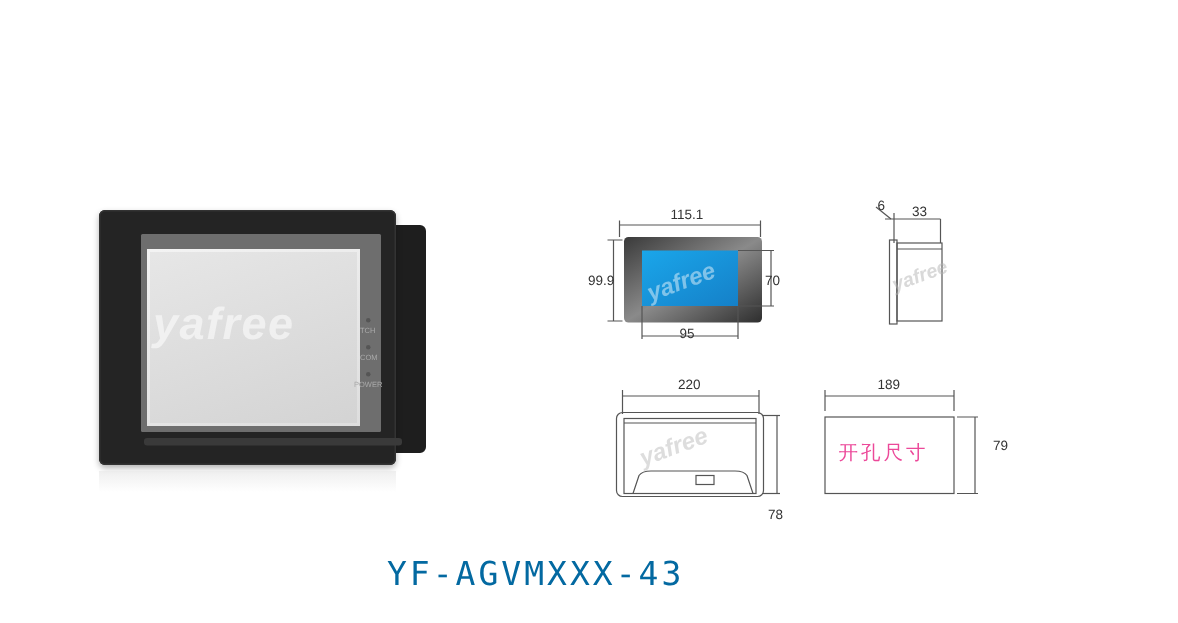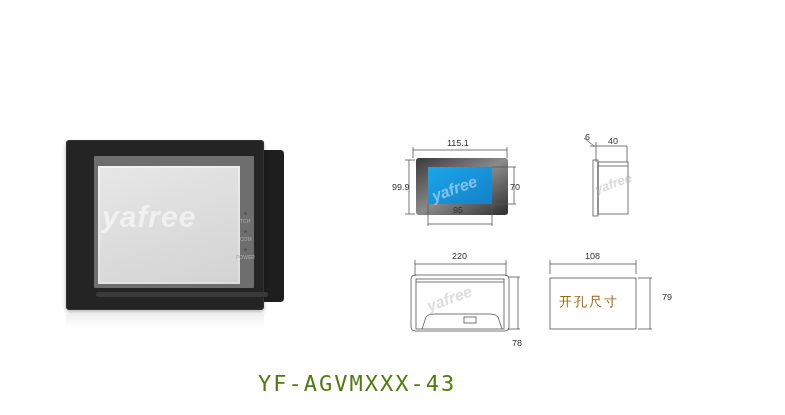--- a/index.html
+++ b/index.html
@@ -21,21 +21,21 @@
   .strip { left:30px; top:152px; width:172px; height:5px; background:#3a3a3a; border-radius:2px; }
   .watermark { font-weight:bold; font-style:italic; color:rgba(255,255,255,0.55); font-size:30px; letter-spacing:1px; }
   .led-label { font-size:5px; color:#aaa; }
   .led { width:3px; height:3px; border-radius:50%; background:#555; }
   .reflection { left:8px; top:176px; width:198px; height:14px;
     background:linear-gradient(#e8e8e8, #ffffff); opacity:0.7; }
 
   
   .lbl { font-size:9px; color:#333; }
   .dim { stroke:#555; stroke-width:0.8; fill:none; }
-  .caption { font-family:"DejaVu Sans Mono", monospace; font-size:22px; color:#4d7c0f; letter-spacing:2px; }
+  .caption { font-family:"DejaVu Sans Mono", monospace; font-size:22px; color:#0369a1; letter-spacing:2px; }
 </style>
 </head>
 <body>
 
 <div class="abs photo">
   <div class="abs side"></div>
   <div class="abs bezel">
     <div class="abs inner-frame"></div>
     <div class="abs lcd"></div>
     <div class="abs lcd-shade"></div>
@@ -75,36 +75,36 @@
     <line class="dim" x1="97" y1="29" x2="121" y2="29"></line>
     <line class="dim" x1="97" y1="66" x2="121" y2="66"></line>
     <line class="dim" x1="119" y1="29" x2="119" y2="66"></line>
     <line class="dim" x1="33" y1="66" x2="33" y2="88"></line>
     <line class="dim" x1="97" y1="66" x2="97" y2="88"></line>
     <line class="dim" x1="33" y1="86" x2="97" y2="86"></line>
   </svg>
   <div class="abs lbl" style="left:52px;top:0px;">115.1</div>
   <div class="abs lbl" style="left:-3px;top:44px;">99.9</div>
   <div class="abs lbl" style="left:115px;top:44px;">70</div>
-  <div class="abs lbl" style="left:58px;top:67px;">95</div>
+  <div class="abs lbl" style="left:58px;top:79px;">95</div>
   <div class="abs" style="left:36px;top:42px;font-weight:bold;font-style:italic;font-size:16px;color:rgba(255,255,255,0.45);transform:rotate(-20deg);">yafree</div>
 </div>
 
 <div class="abs" style="left:580px;top:132px;width:60px;height:90px;">
   <svg width="60" height="90" class="abs" style="left:0;top:0;">
     <line class="dim" x1="4" y1="6" x2="14" y2="14"></line>
     <line class="dim" x1="10" y1="14" x2="47" y2="14"></line>
     <line class="dim" x1="16" y1="10" x2="16" y2="30"></line>
     <line class="dim" x1="47" y1="14" x2="47" y2="30"></line>
     <rect x="13" y="28" width="5" height="56" class="dim"></rect>
     <rect x="18" y="30" width="30" height="52" class="dim"></rect>
     <line class="dim" x1="18" y1="34" x2="48" y2="34"></line>
   </svg>
   <div class="abs lbl" style="left:5px;top:0px;">6</div>
-  <div class="abs lbl" style="left:28px;top:4px;">40</div>
+  <div class="abs lbl" style="left:28px;top:4px;">33</div>
   <div class="abs" style="left:14px;top:44px;font-weight:bold;font-style:italic;font-size:13px;color:rgba(180,180,180,0.5);transform:rotate(-20deg);">yafree</div>
 </div>
 
 <div class="abs" style="left:408px;top:248px;width:120px;height:88px;">
   <svg width="120" height="88" class="abs" style="left:0;top:0;">
     <line class="dim" x1="7" y1="16" x2="98" y2="16"></line>
     <line class="dim" x1="7" y1="12" x2="7" y2="28"></line>
     <line class="dim" x1="98" y1="12" x2="98" y2="28"></line>
     <rect x="3" y="27" width="98" height="56" rx="4" class="dim"></rect>
     <rect x="8" y="31" width="88" height="50" class="dim"></rect>
@@ -123,18 +123,18 @@
 <div class="abs" style="left:545px;top:248px;width:120px;height:88px;">
   <svg width="120" height="88" class="abs" style="left:0;top:0;">
     <line class="dim" x1="5" y1="16" x2="91" y2="16"></line>
     <line class="dim" x1="5" y1="12" x2="5" y2="26"></line>
     <line class="dim" x1="91" y1="12" x2="91" y2="26"></line>
     <rect x="5" y="30" width="86" height="51" class="dim"></rect>
     <line class="dim" x1="93" y1="30" x2="107" y2="30"></line>
     <line class="dim" x1="93" y1="81" x2="107" y2="81"></line>
     <line class="dim" x1="105" y1="30" x2="105" y2="81"></line>
   </svg>
-  <div class="abs lbl" style="left:40px;top:3px;">108</div>
+  <div class="abs lbl" style="left:40px;top:3px;">189</div>
   <div class="abs lbl" style="left:99px;top:44px;margin-left:18px;">79</div>
-  <div class="abs" style="left:14px;top:45px;font-size:13px;color:#a16207;letter-spacing:2px;font-family:'DejaVu Sans', sans-serif;">开孔尺寸</div>
+  <div class="abs" style="left:14px;top:45px;font-size:13px;color:#ec4899;letter-spacing:2px;font-family:'DejaVu Sans', sans-serif;">开孔尺寸</div>
 </div>
 
 <div class="abs caption" style="left:258px;top:371px;">YF-AGVMXXX-43</div>
 
 </body></html>

